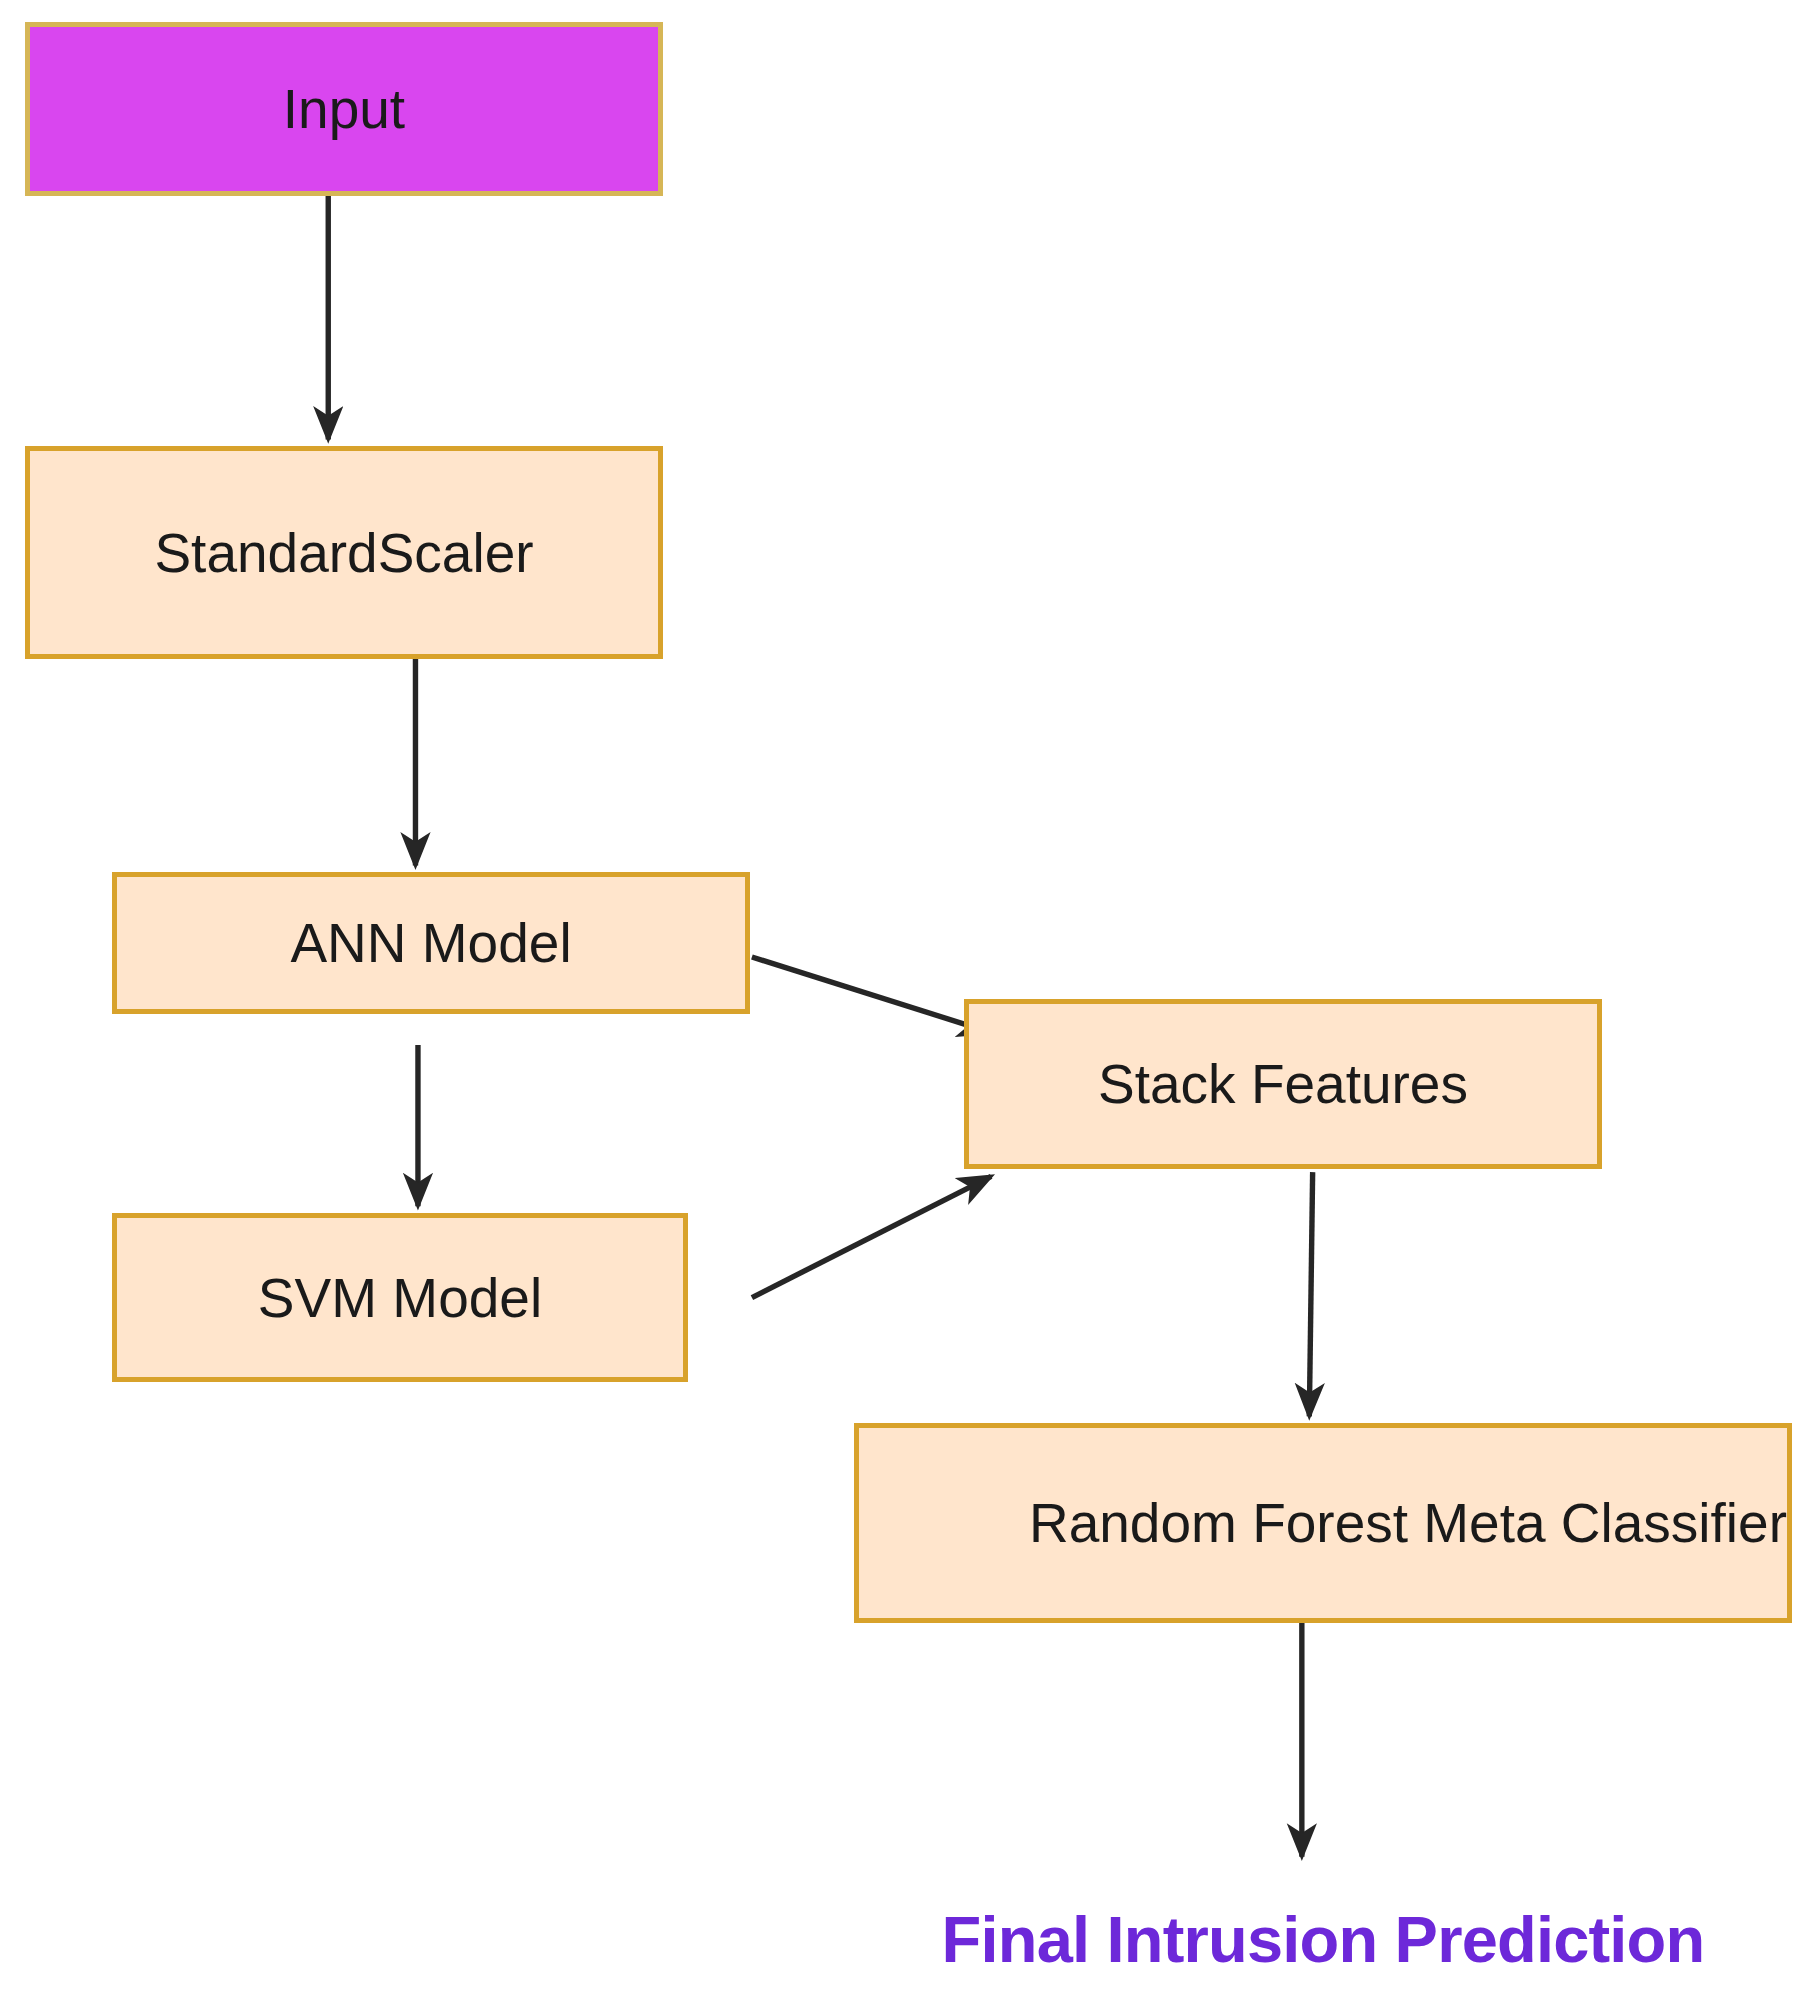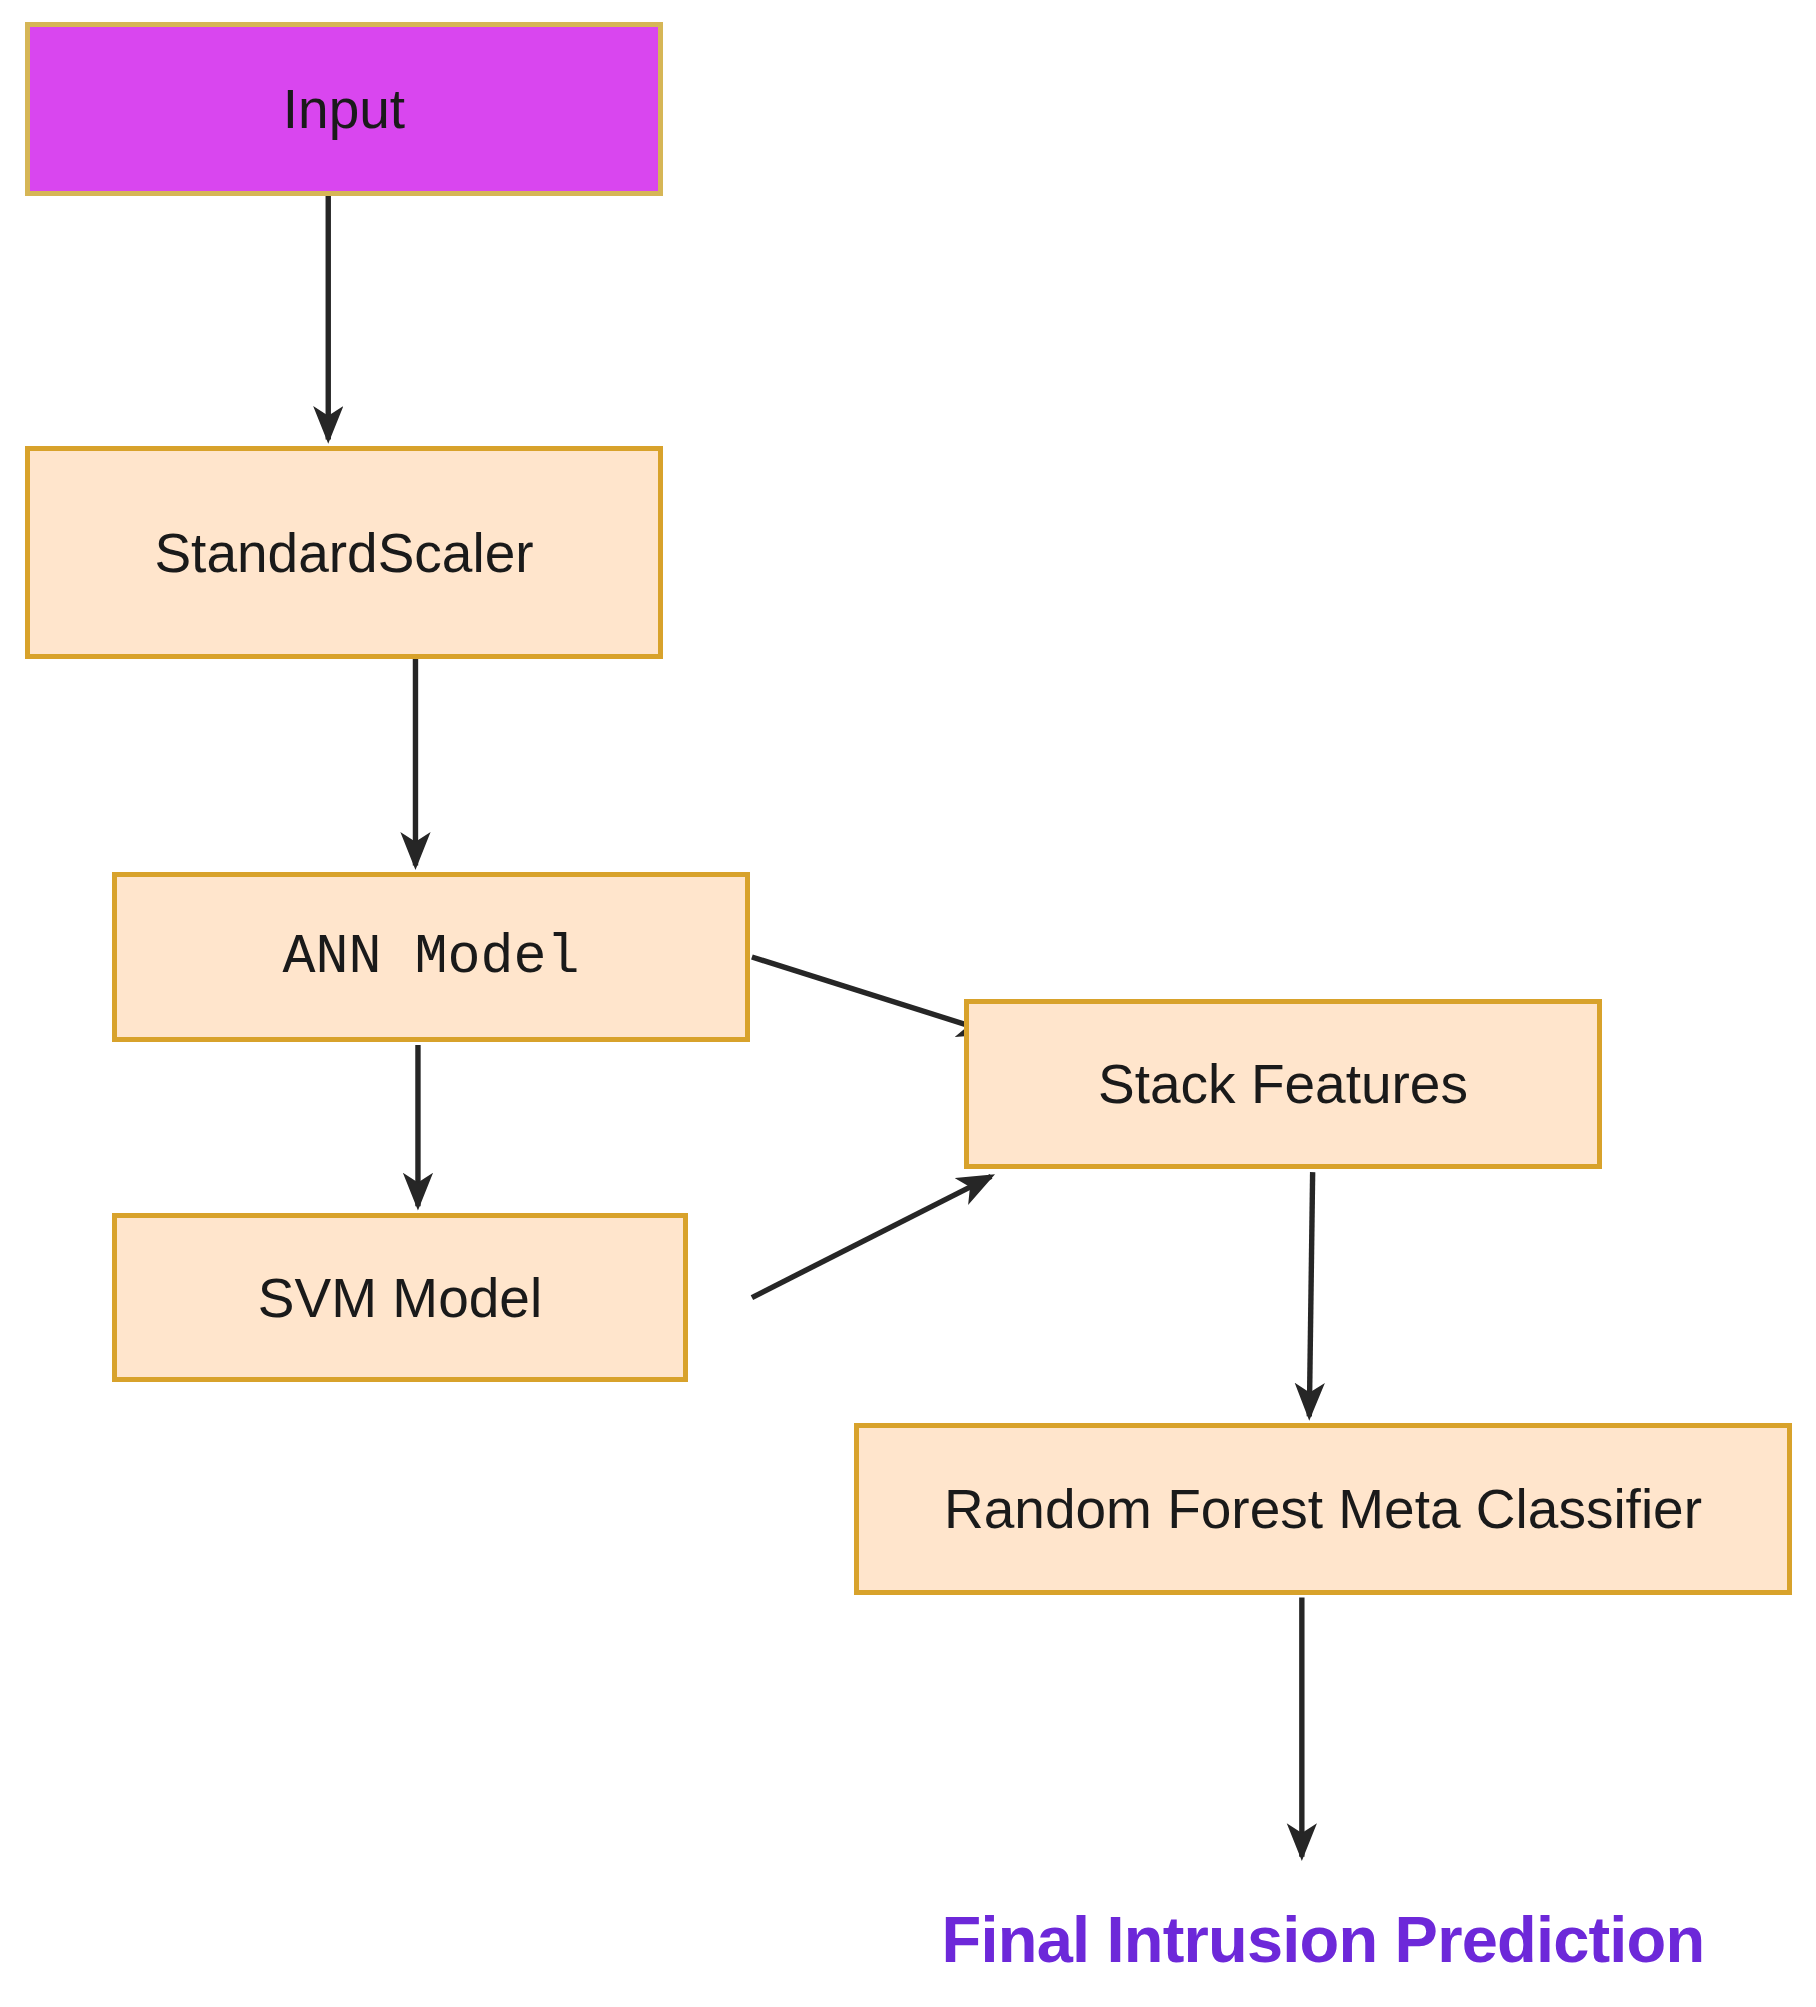--- a/index.html
+++ b/index.html
@@ -32,24 +32,24 @@
   .node.input-style {
     background: #d946ef;
     border: 5px solid #D6B656;
   }
   .node.process-style {
     background: #FFE5CC;
     border: 5px solid #D8A22B;
   }
   #node-input            { left: 25px;   top: 22.4px;   width: 638px;  height: 174px; }
   #node-standard-scaler  { left: 25px;   top: 446px;  width: 638px;  height: 213px; }
-  #node-ann-model        { left: 112px;  top: 872px; width: 638px;  height: 170px; font-family: Liberation Mono, monospace; }
+  #node-ann-model        { left: 112px;  top: 872px; width: 638px;  height: 142px; }
   #node-svm-model        { left: 112px;  top: 1213px; width: 576px;  height: 169px; }
   #node-stack-features   { left: 964px; top: 999px; width: 638px;  height: 170px; }
-  #node-rf-meta          { left: 854px; top: 1423px; width: 938px; height: 172px; }
+  #node-rf-meta          { left: 854px; top: 1423px; width: 938px; height: 200px; justify-content: flex-end; }
 
   #edges-layer {
     position: absolute;
     left: 0;
     top: 0;
     width: 1817px;
     height: 2007px;
     pointer-events: none;
   }
   #final-label {

